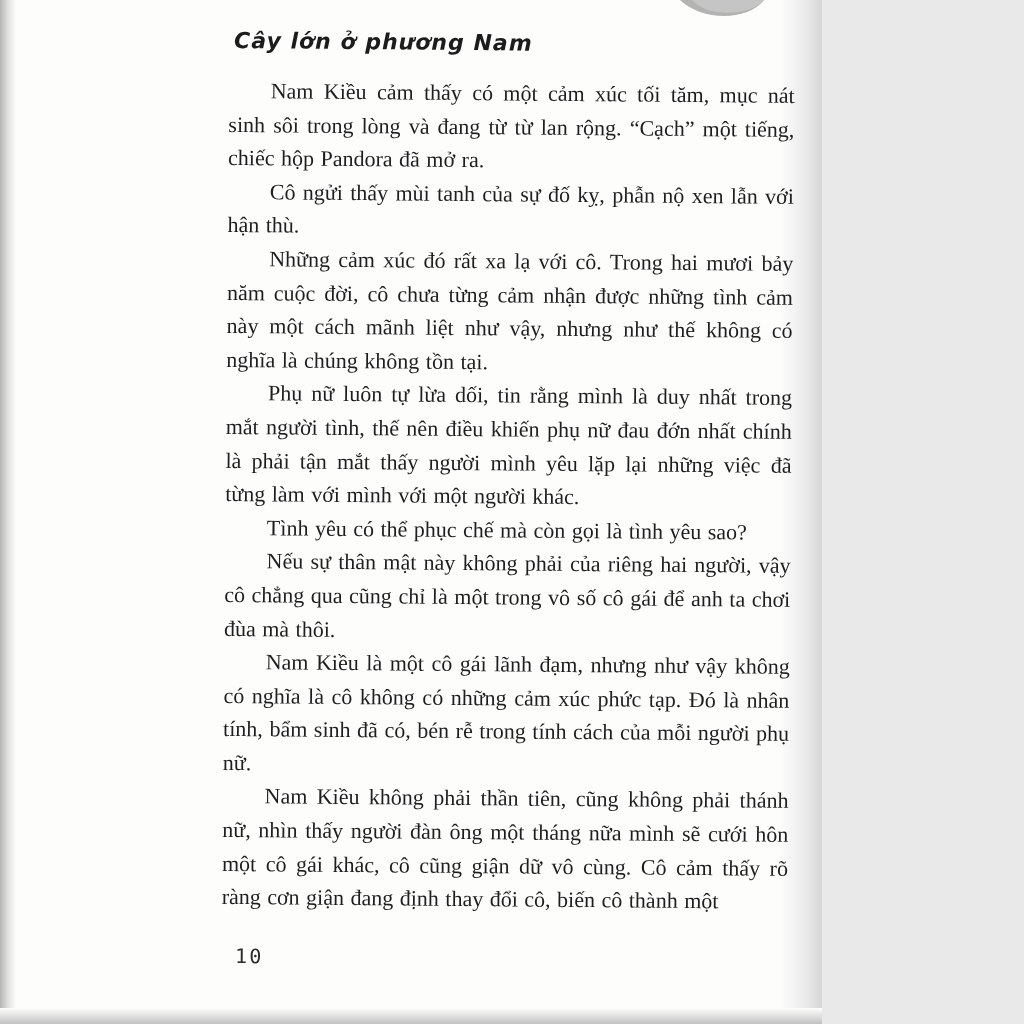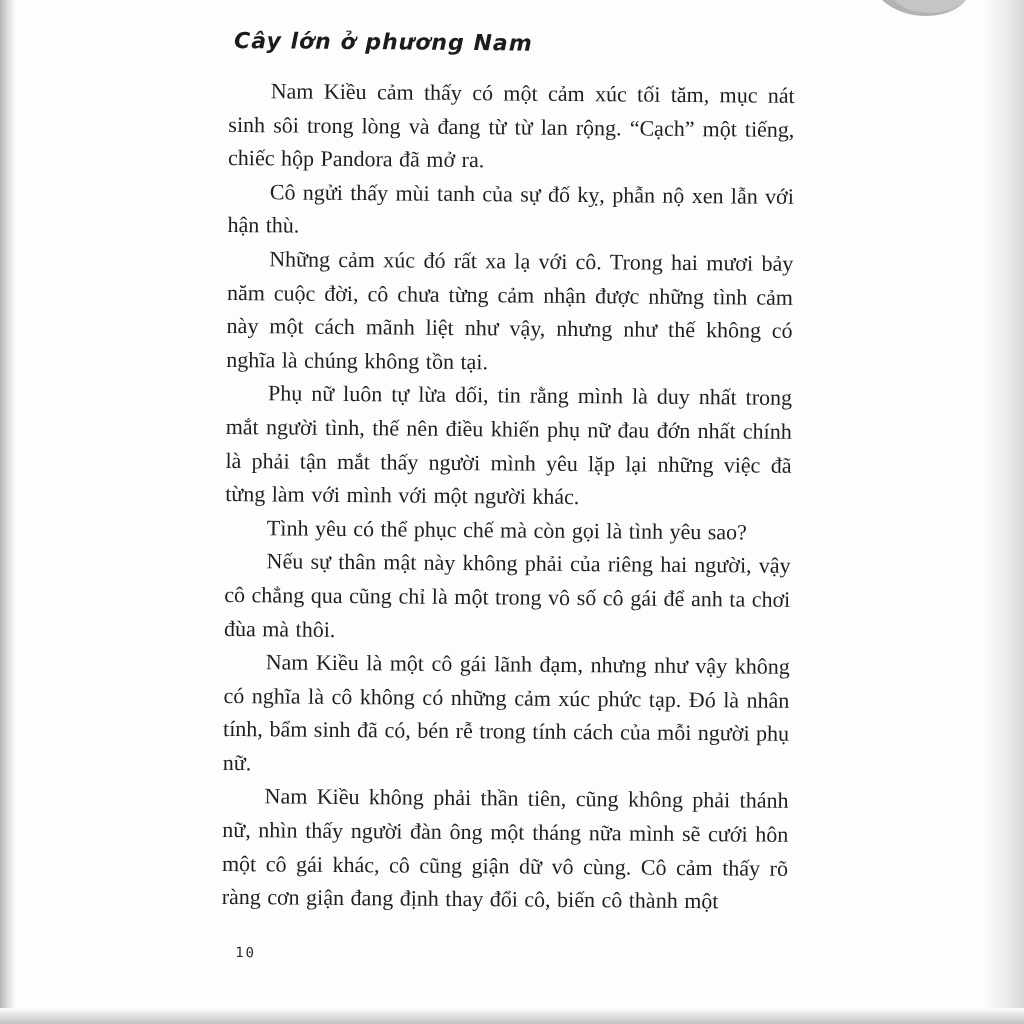--- a/index.html
+++ b/index.html
@@ -2,21 +2,21 @@
 <html><head>
 <meta charset="utf-8">
 <style>
   html, body {
     margin: 0;
     padding: 0;
     background: #e9e9e9;
   }
   .scan {
     position: relative;
-    width: 1024px;
+    width: 822px;
     height: 1024px;
     background: #fdfdfc;
     overflow: hidden;
     font-family: "Liberation Serif", serif;
   }
   
   .edge-left {
     position: absolute; left: 0; top: 0;
     width: 16px; height: 100%;
     background: linear-gradient(to right, #b5b5b5 0%, #dddddd 45%, #fdfdfc 100%);
@@ -65,21 +65,21 @@
     padding: 0;
     font-size: 22px;
     line-height: 33.6px;
     text-align: justify;
     text-indent: 42px;
     word-spacing: 1px;
   }
   .page-number {
     position: absolute;
     left: 243px; top: 944px;
-    font-size: 14px;
+    font-size: 20px;
     letter-spacing: 2px;
     color: #2c2c2c;
     font-family: "DejaVu Sans Mono", monospace;
   }
 </style>
 </head>
 <body>
 
 <div class="scan">
 

